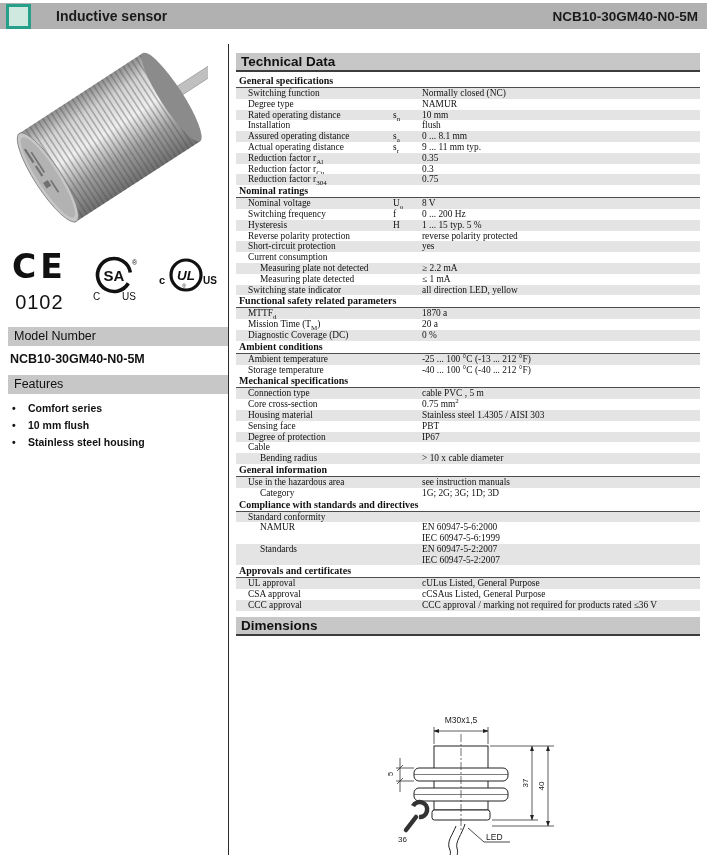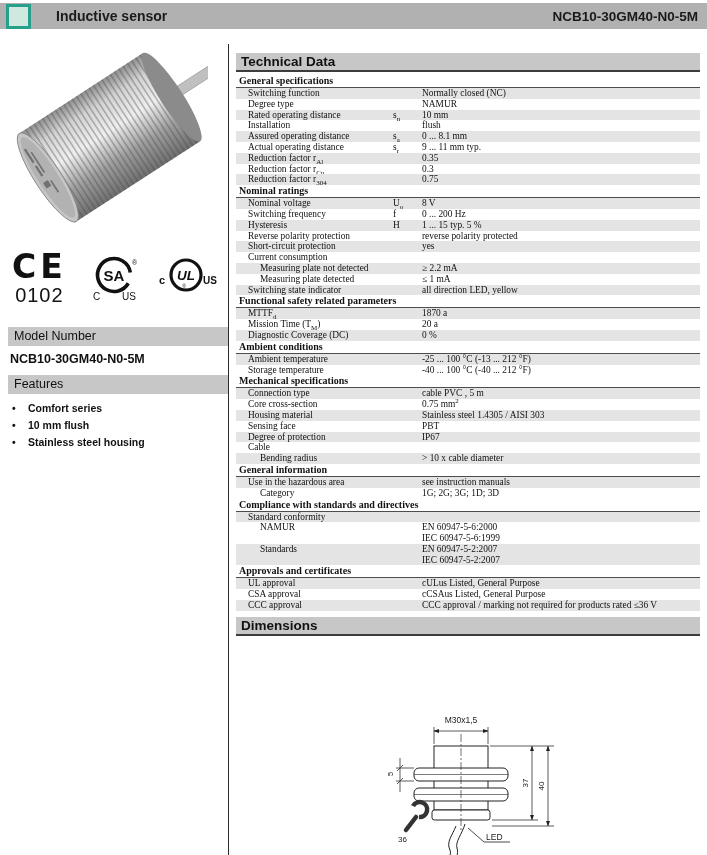--- a/index.html
+++ b/index.html
@@ -15,21 +15,21 @@
 
   
   .divider{position:absolute;left:228px;top:44px;bottom:0;width:1px;background:#2b2b2b;}
 
   
   .left-col{position:absolute;left:8px;top:44px;width:220px;height:811px;}
   .photo-box{position:absolute;top:2px;left:0;width:200px;height:192px;}
   .certs{position:absolute;top:206px;left:4px;width:212px;display:flex;align-items:flex-start;}
   .ce-block{display:flex;flex-direction:column;align-items:center;line-height:1;margin-right:22px;}
   .ce-letters{font-size:33px;font-weight:bold;letter-spacing:4px;font-family:"DejaVu Sans",sans-serif;}
-  .ce-number{font-size:20px;margin-top:2px;letter-spacing:1px;}
+  .ce-number{font-size:20px;margin-top:9px;letter-spacing:1px;}
   .gray-bar{position:absolute;left:0;width:220px;height:19px;background:#c7c7c7;
             font-weight:normal;font-size:12.5px;line-height:19px;padding-left:6px;box-sizing:border-box;}
   .model-bar{top:283px;}
   .model-value{position:absolute;top:308px;left:2px;font-weight:bold;font-size:12.5px;}
   .features-bar{top:331px;}
   .features-list{position:absolute;top:356px;left:4px;width:212px;}
   .feature-item{display:flex;font-weight:bold;font-size:10.5px;line-height:17px;}
   .feature-bullet{width:16px;flex:none;}
 
   

